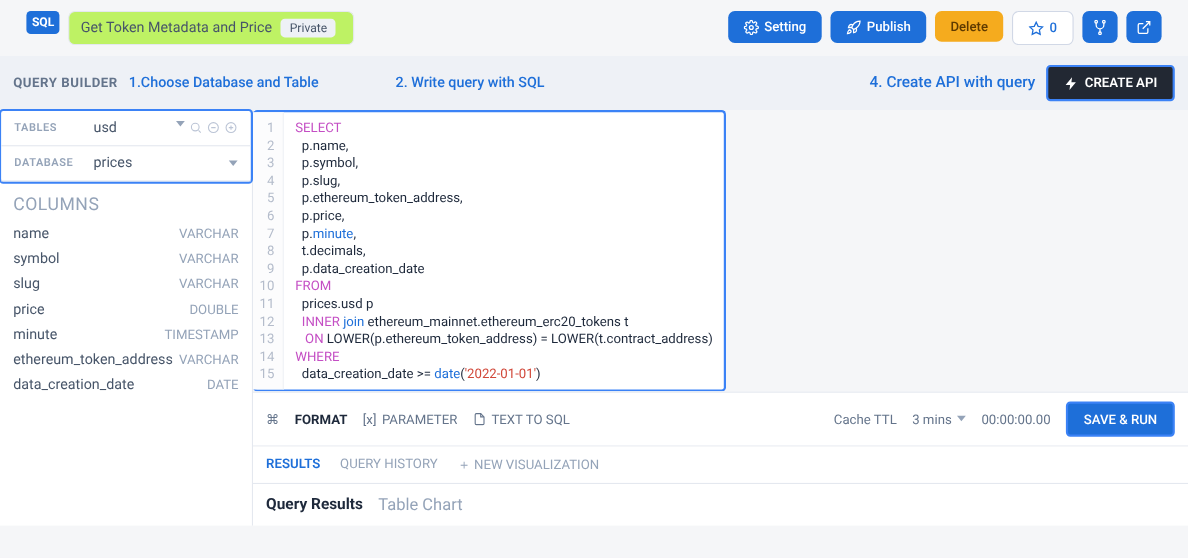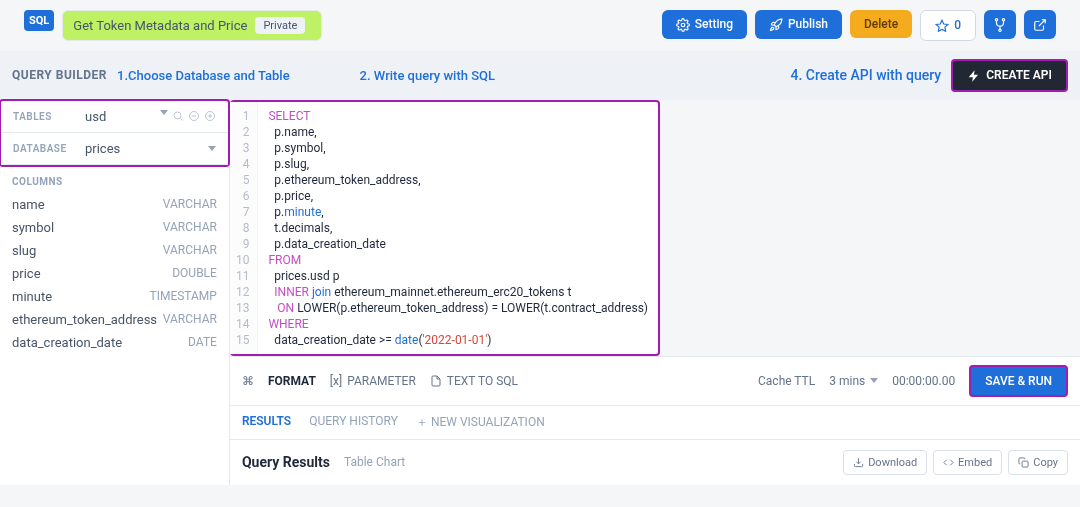--- a/index.html
+++ b/index.html
@@ -20,41 +20,41 @@
 .qb-label{font-weight:700;color:#64748b;letter-spacing:.5px;font-size:12px}
 .callout{color:#1e6fd9;font-weight:500;font-size:13px}
 .callout-right{margin-left:auto;color:#1e6fd9;font-weight:500;font-size:14px}
 .btn-dark{background:#222833;color:#fff;font-weight:600}
 .main{display:flex;gap:0}
 .sidebar{width:260px;background:#fff;border-right:1px solid #e4e8ef}
 .side-row{display:flex;align-items:center;padding:8px 12px;border-bottom:1px solid #e4e8ef}
 .side-label{color:#94a3b8;font-size:10px;font-weight:600;letter-spacing:.5px;width:72px}
 .side-value{flex:1;color:#475569;font-size:13px}
 .side-icons{color:#bcc5d6;display:flex;gap:4px}
-.section-title{color:#94a3b8;font-size:10px;font-weight:700;padding:10px 12px 6px;letter-spacing:.5px}
+.section-title{color:#94a3b8;font-size:16px;font-weight:400;padding:10px 12px 6px;letter-spacing:.5px}
 .col-list{padding:0 12px 10px}
 .col-row{display:flex;justify-content:space-between;padding:4px 0;font-size:13px}
 .col-name{color:#475569}
 .col-type{color:#94a3b8;font-size:12px}
 .editor-area{flex:1;display:flex;flex-direction:column}
 .code-block{background:#fff;font-family:'Menlo','Consolas',monospace;font-size:12px;display:flex;border-bottom:1px solid #e4e8ef}
 .gutter{background:#fcfcfd;color:#b4bccb;text-align:right;padding:6px 8px 6px 6px;user-select:none;border-right:1px solid #eef1f6}
 .gutter div{height:16px;line-height:16px}
 .code{padding:6px 10px;line-height:16px;white-space:pre}
 .kw{color:#c44ec4}
 .fn{color:#1e6fd9}
 .str{color:#d1483a}
-.box-blue{border:2px solid #a21caf;border-radius:4px}
+.box-blue{border:2px solid #3b82f6;border-radius:4px}
 .runbar{display:flex;align-items:center;gap:14px;padding:8px 12px;border-top:1px solid #e4e8ef;border-bottom:1px solid #e4e8ef;background:#fff;font-size:12px}
 .runbar-item{display:flex;align-items:center;gap:5px;color:#64748b;cursor:pointer}
 .tabs{display:flex;gap:18px;padding:8px 12px;background:#fff;font-size:12px;color:#94a3b8;border-bottom:1px solid #e4e8ef}
 .tab-active{color:#1e6fd9;font-weight:600}
 .result-head{display:flex;align-items:center;padding:10px 12px;background:#fff;gap:14px}
 .result-head .title{font-weight:700;font-size:14px;color:#1e293b}
-.result-head .gray{color:#94a3b8;font-size:12px}
+.result-head .gray{color:#94a3b8;font-size:15px}
 .result-buttons{margin-left:auto;display:flex;gap:6px}
 .sm-btn{border:1px solid #d9dfeb;background:#fff;color:#64748b;font-size:11px;padding:5px 9px;border-radius:4px;display:flex;align-items:center;gap:4px;cursor:pointer}
 .chevron{width:0;height:0;border-left:4px solid transparent;border-right:4px solid transparent;border-top:5px solid #94a3b8;display:inline-block}
 .save-callout{text-align:right;color:#1e6fd9;font-size:14px;font-weight:500;padding:6px 12px;background:#fff}
 svg{display:block}
 </style>
 </head>
 <body>
 
 <div class="header">
@@ -251,43 +251,16 @@
       <span>QUERY HISTORY</span>
       <span>
         <span>＋</span>
         <span>NEW VISUALIZATION</span>
       </span>
     </div>
 
     <div class="result-head">
       <span class="title">Query Results</span>
       <span class="gray">Table Chart</span>
-      <div class="result-buttons">
-        <div class="sm-btn">
-          <span>
-              <svg width="11" height="11" viewBox="0 0 24 24" fill="none" stroke="#64748b" stroke-width="2">
-                <path d="M21 15v4a2 2 0 01-2 2H5a2 2 0 01-2-2v-4M7 10l5 5 5-5M12 15V3"></path>
-              </svg>
-            </span>
-          <span>Download</span>
-        </div>
-        <div class="sm-btn">
-          <span>
-              <svg width="11" height="11" viewBox="0 0 24 24" fill="none" stroke="#64748b" stroke-width="2">
-                <path d="M16 18l6-6-6-6M8 6l-6 6 6 6"></path>
-              </svg>
-            </span>
-          <span>Embed</span>
-        </div>
-        <div class="sm-btn">
-          <span>
-              <svg width="11" height="11" viewBox="0 0 24 24" fill="none" stroke="#64748b" stroke-width="2">
-                <rect x="9" y="9" width="13" height="13" rx="2"></rect>
-                <path d="M5 15H4a2 2 0 01-2-2V4a2 2 0 012-2h9a2 2 0 012 2v1"></path>
-              </svg>
-            </span>
-          <span>Copy</span>
-        </div>
-      </div>
     </div>
 
   </div>
 </div>
 
 </body></html>

